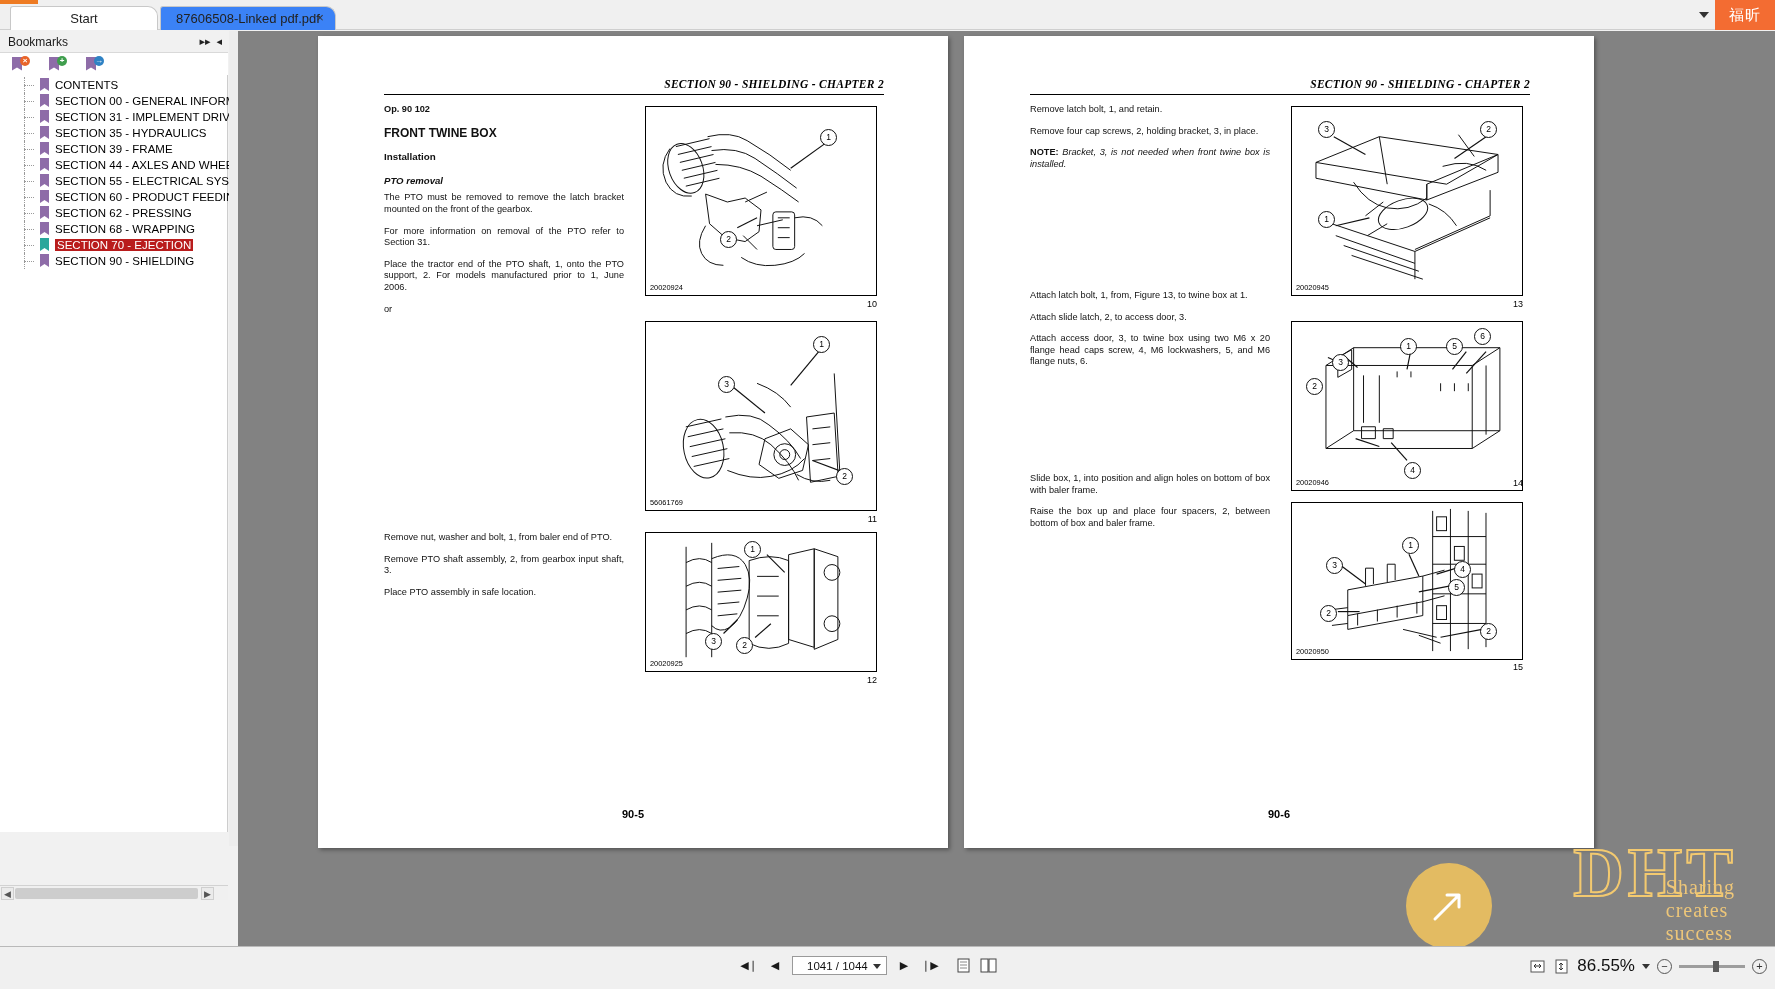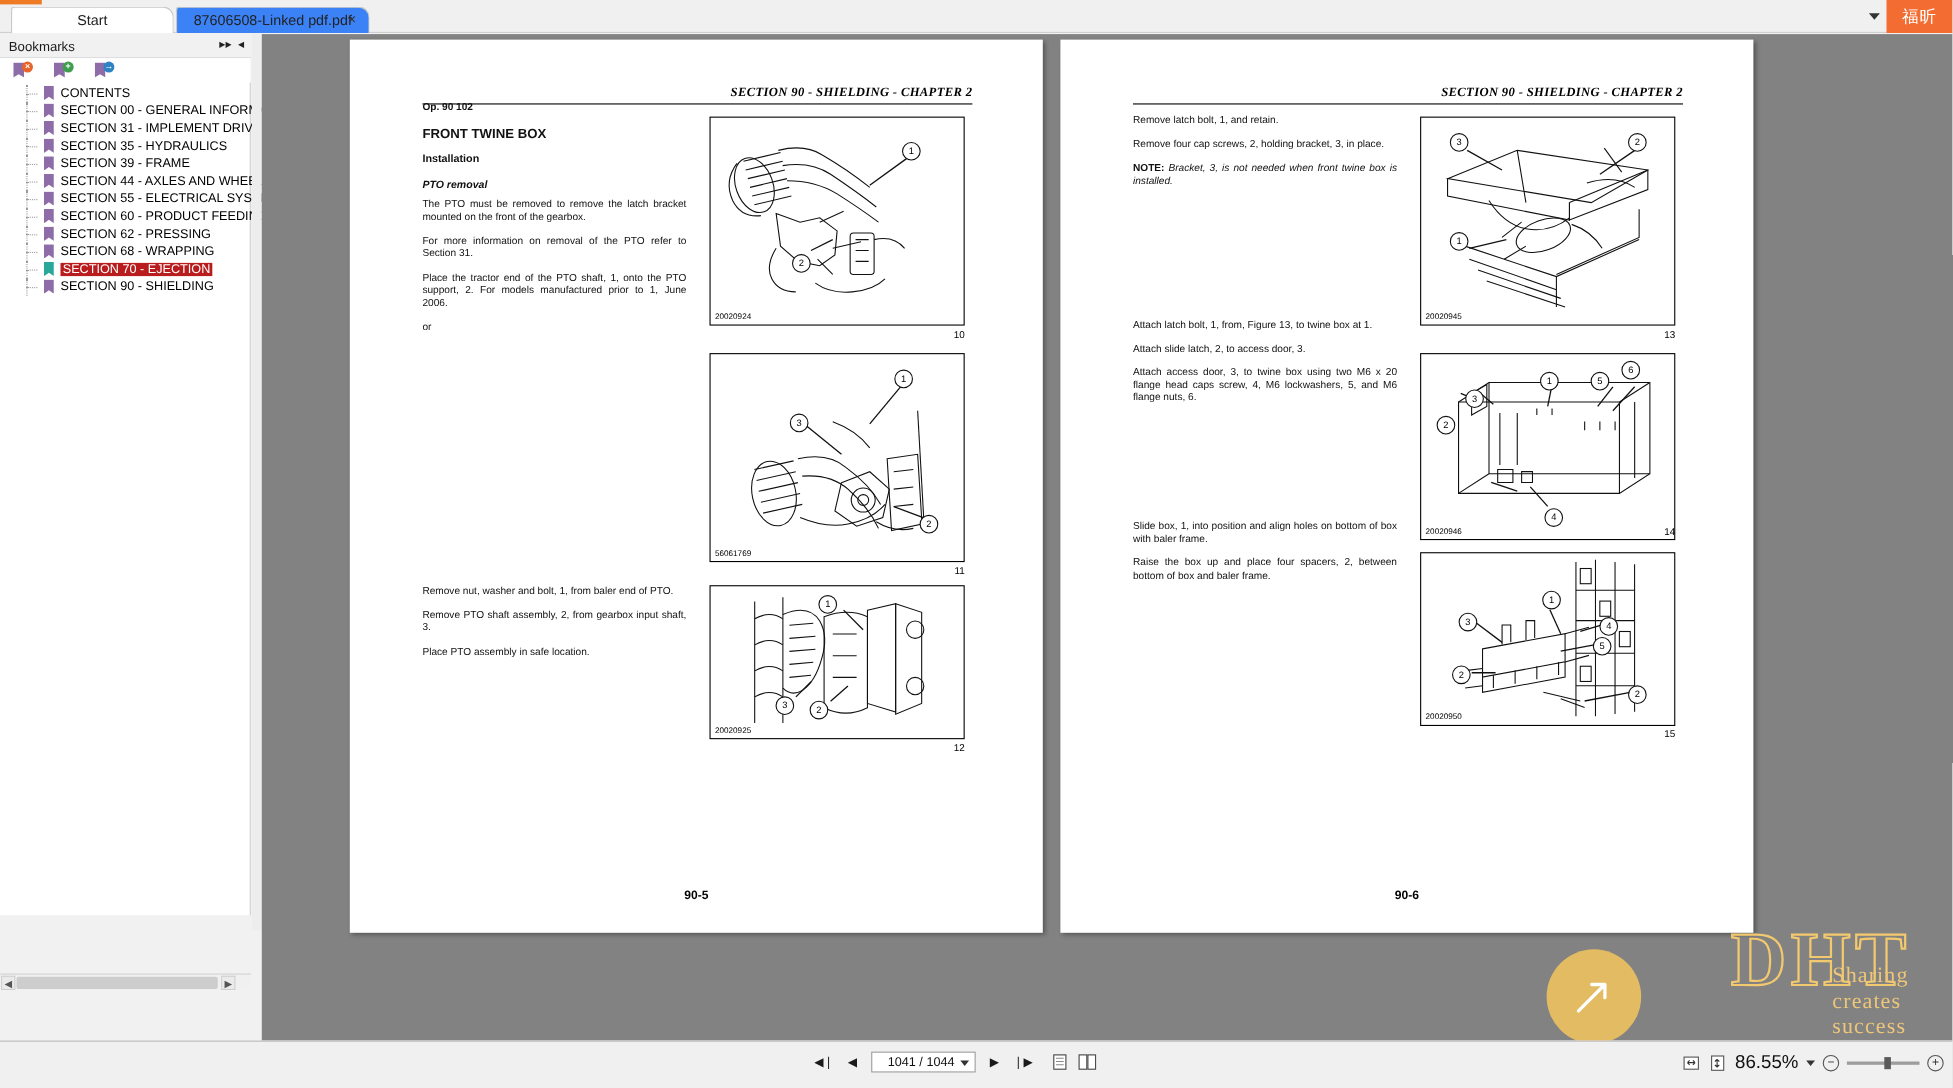--- a/index.html
+++ b/index.html
@@ -368,21 +368,21 @@
   <div class="thin-scroll-track">
     <div class="thin-scroll-thumb"></div>
   </div>
 
   <div class="docview">
 
     <div class="page left">
       <div class="pg-header">SECTION 90 - SHIELDING - CHAPTER 2</div>
       <div class="pg-rule"></div>
 
-      <div class="txtcol" style="top:56px;">
+      <div class="txtcol" style="top:68px;">
         <div class="op">Op. 90 102</div>
         <div class="h1">FRONT TWINE BOX</div>
         <div class="h2">Installation</div>
         <div class="h3">PTO removal</div>
         <p>The PTO must be removed to remove the latch bracket mounted on the front of the gearbox.</p>
         <p>For more information on removal of the PTO refer to Section 31.</p>
         <p>Place the tractor end of the PTO shaft, 1, onto the PTO support, 2. For models manufactured prior to 1, June 2006.</p>
         <p>or</p>
       </div>
 

